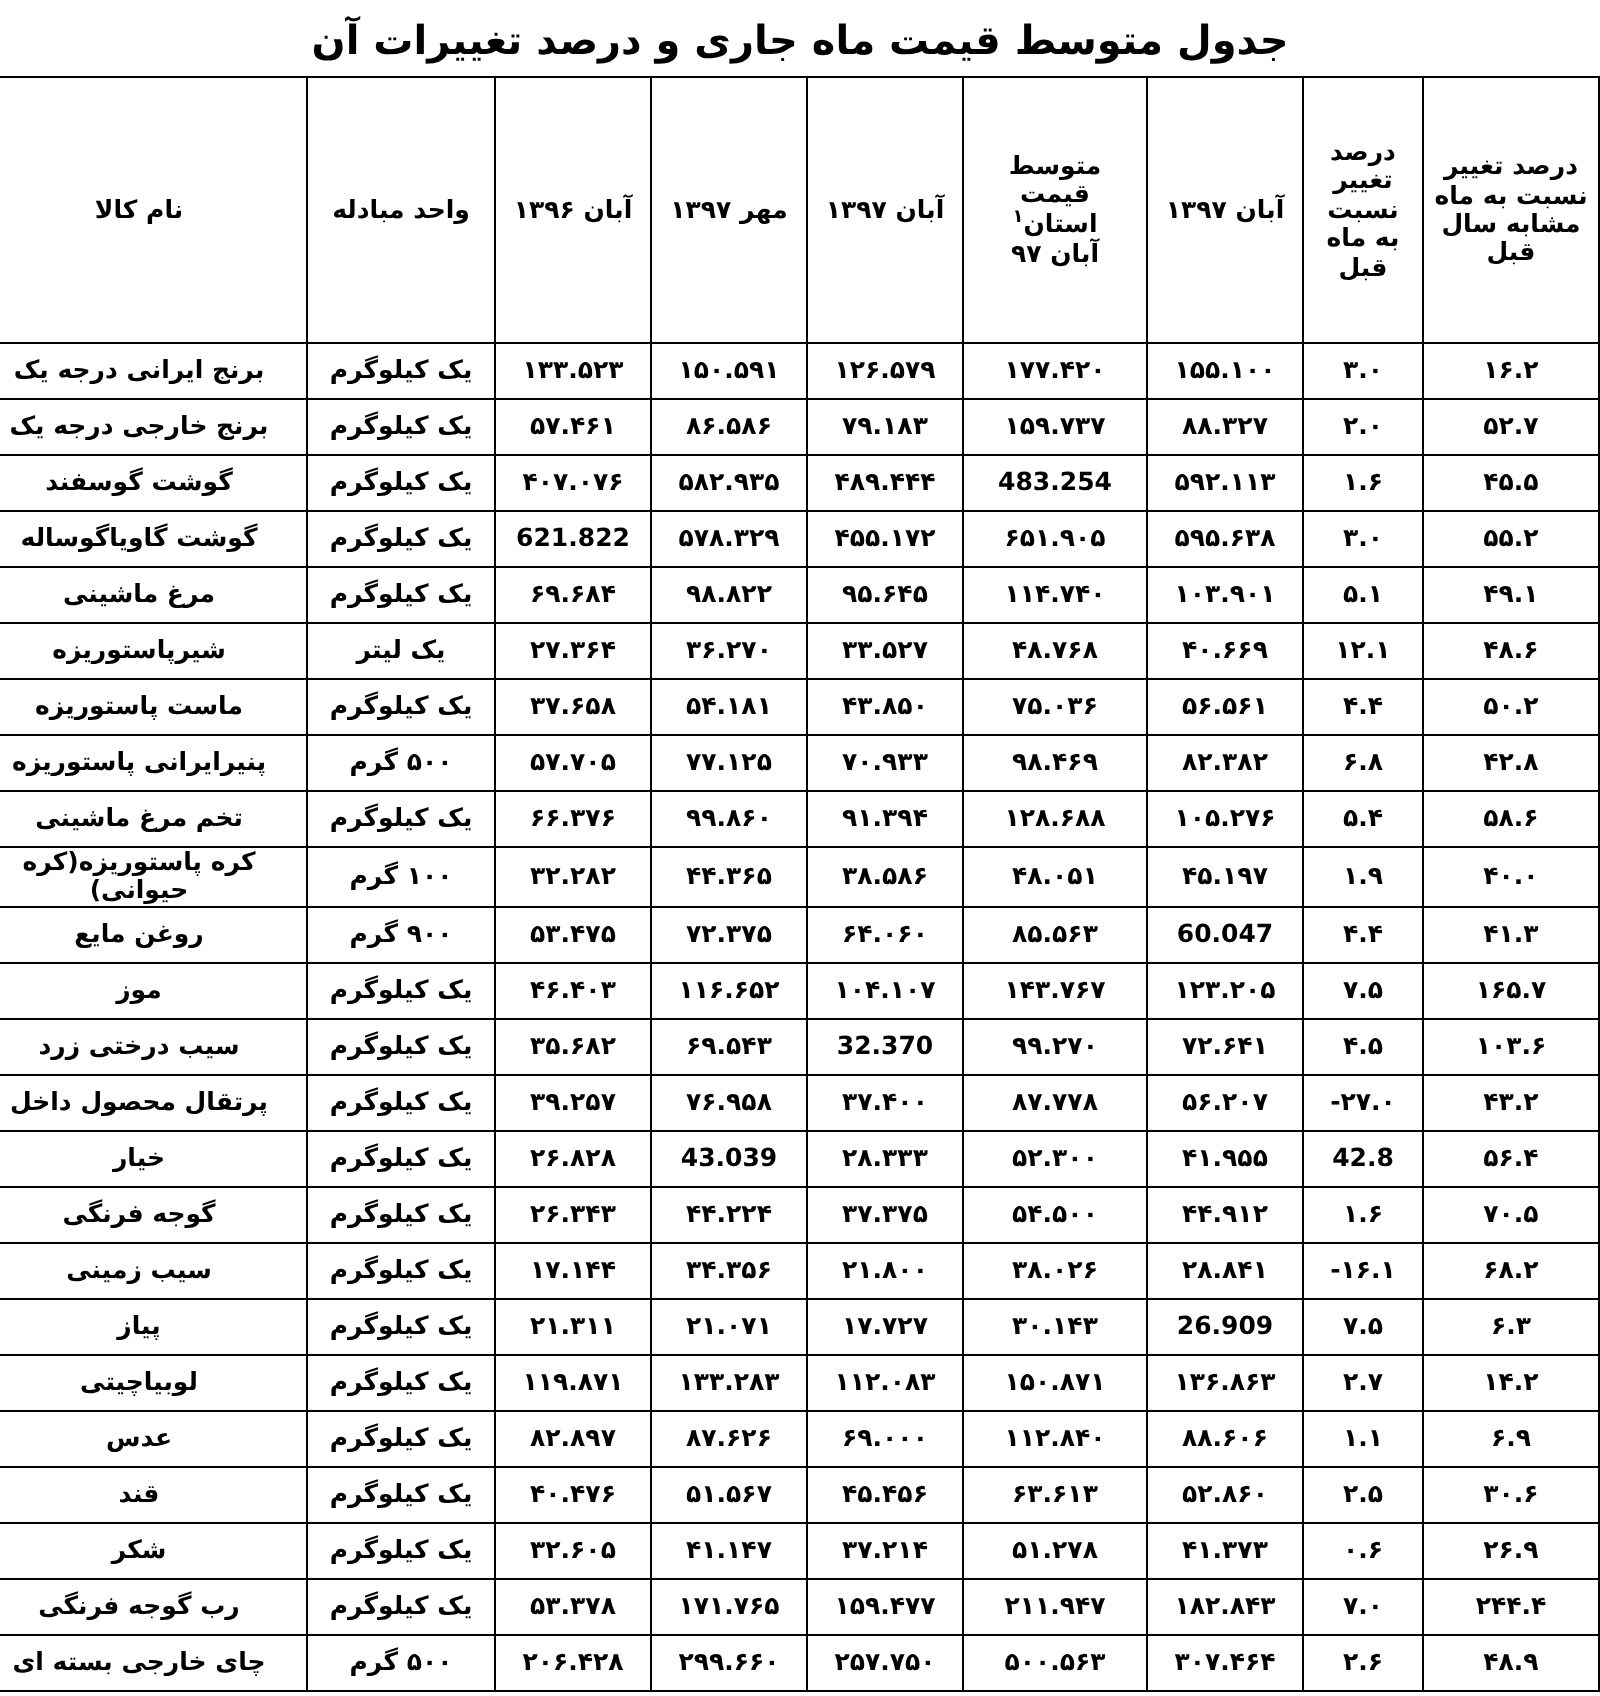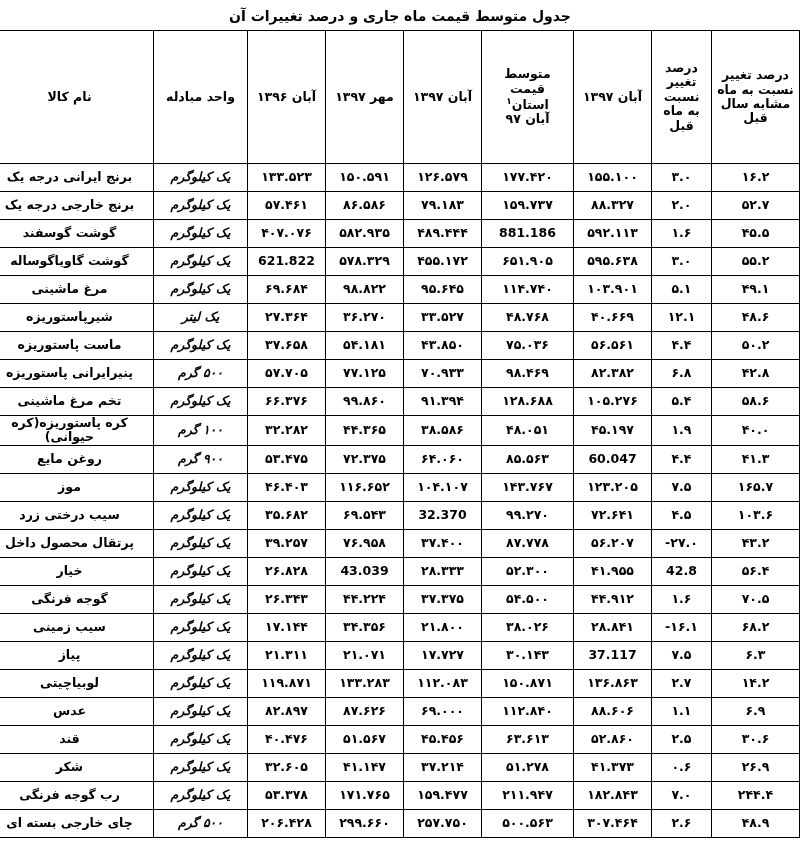--- a/index.html
+++ b/index.html
@@ -16,21 +16,21 @@
   }
   .page {
     width: 800px;
     height: 848px;
     position: relative;
     box-sizing: border-box;
     padding: 0;
   }
   .doc-title {
     text-align: center;
-    font-size: 14px;
+    font-size: 20px;
     font-weight: bold;
     padding-top: 8px;
     padding-bottom: 6px;
     letter-spacing: 0;
   }
   table.price-table {
     border-collapse: collapse;
     width: 784px;
     margin: 0 auto;
     table-layout: fixed;
@@ -61,21 +61,20 @@
     font-size: 9px;
     vertical-align: super;
   }
   td.name-cell {
     text-align: right;
     padding-right: 8px;
     font-size: 12.5px;
   }
   td.unit-cell {
     font-size: 12.5px;
-    font-style: italic;
   }
   
   col.c-name { width: 168px; }
   col.c-unit { width: 94px; }
   col.c-1396 { width: 78px; }
   col.c-mehr { width: 78px; }
   col.c-aban97b { width: 78px; }
   col.c-estan { width: 92px; }
   col.c-aban97 { width: 78px; }
   col.c-pm { width: 60px; }
@@ -152,21 +151,21 @@
           <td>۷۹.۱۸۳</td>
           <td>۸۶.۵۸۶</td>
           <td>۵۷.۴۶۱</td>
           <td class="unit-cell">یک کیلوگرم</td>
           <td class="name-cell">برنج خارجی درجه یک</td>
         </tr>
         <tr>
           <td>۴۵.۵</td>
           <td>۱.۶</td>
           <td>۵۹۲.۱۱۳</td>
-          <td>881.186</td>
+          <td>483.254</td>
           <td>۴۸۹.۴۴۴</td>
           <td>۵۸۲.۹۳۵</td>
           <td>۴۰۷.۰۷۶</td>
           <td class="unit-cell">یک کیلوگرم</td>
           <td class="name-cell">گوشت گوسفند</td>
         </tr>
         <tr>
           <td>۵۵.۲</td>
           <td>۳.۰</td>
           <td>۵۹۵.۶۳۸</td>
@@ -316,21 +315,21 @@
           <td>۳۸.۰۲۶</td>
           <td>۲۱.۸۰۰</td>
           <td>۳۴.۳۵۶</td>
           <td>۱۷.۱۴۴</td>
           <td class="unit-cell">یک کیلوگرم</td>
           <td class="name-cell">سیب زمینی</td>
         </tr>
         <tr>
           <td>۶.۳</td>
           <td>۷.۵</td>
-          <td>37.117</td>
+          <td>26.909</td>
           <td>۳۰.۱۴۳</td>
           <td>۱۷.۷۲۷</td>
           <td>۲۱.۰۷۱</td>
           <td>۲۱.۳۱۱</td>
           <td class="unit-cell">یک کیلوگرم</td>
           <td class="name-cell">پیاز</td>
         </tr>
         <tr>
           <td>۱۴.۲</td>
           <td>۲.۷</td>

